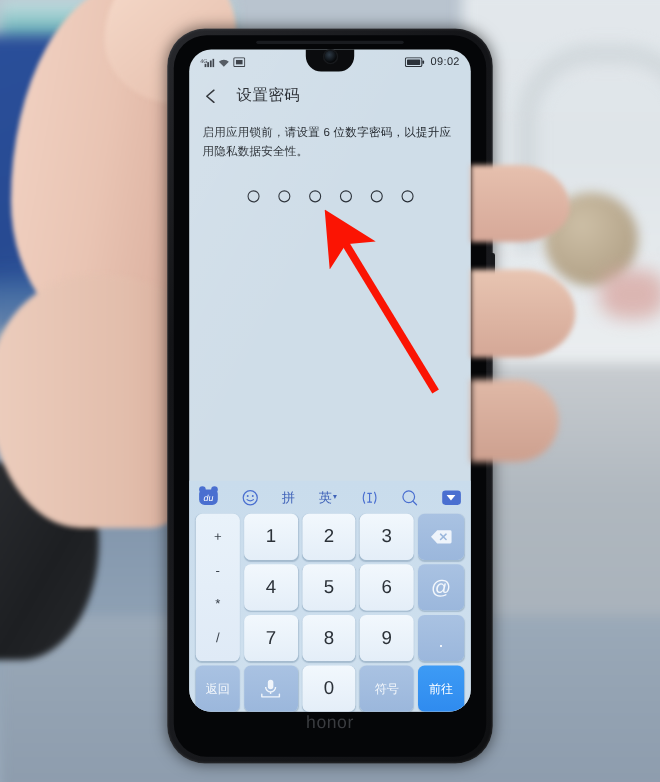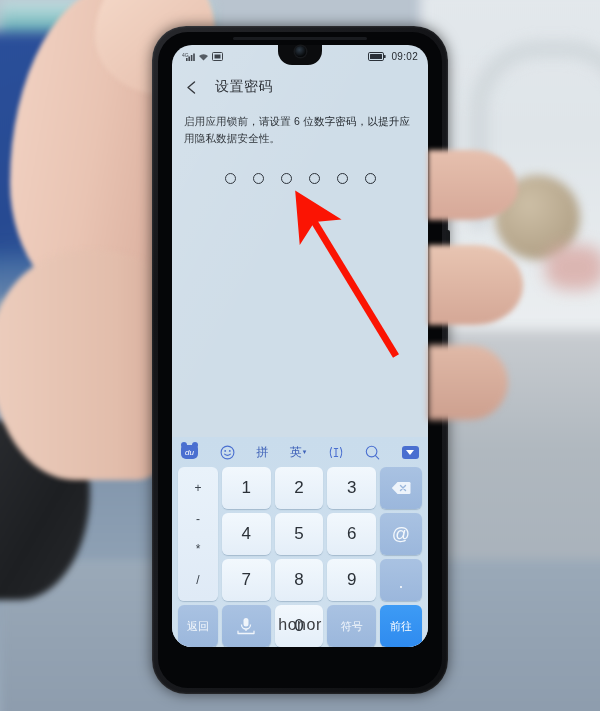--- a/index.html
+++ b/index.html
@@ -75,21 +75,21 @@
     background:#cfdde8;border-radius:20px;overflow:hidden;}
   .notch{position:absolute;left:278px;top:45px;width:44px;height:20px;
     background:#0b0c0e;border-radius:0 0 14px 14px;z-index:6;}
   .cam{position:absolute;left:295px;top:46px;width:11px;height:11px;border-radius:50%;
     background:radial-gradient(circle at 40% 35%,#2e3a46,#06080a 70%);
     box-shadow:0 0 0 1.5px #17191c;z-index:7;}
   .earpiece{position:absolute;left:233px;top:37px;width:134px;height:3px;
     border-radius:2px;background:#1c1e22;z-index:7;opacity:.9;}
   .sidebtn{position:absolute;left:446px;top:230px;width:4px;height:40px;
     background:#17191c;border-radius:0 2px 2px 0;}
-  .honor{position:absolute;left:152px;top:616px;width:296px;text-align:center;
+  .honor{position:absolute;left:152px;top:649px;width:296px;text-align:center;
     font-size:16px;color:#3a3c40;letter-spacing:.5px;
     font-family:"Liberation Sans",sans-serif;z-index:5;}
 
   
   .statusbar{position:absolute;left:0;top:0;width:256px;height:23px;
     display:flex;align-items:center;justify-content:space-between;
     padding:0 10px;box-sizing:border-box;}
   .sb-left,.sb-right{display:flex;align-items:center;gap:3px;}
   .ic{display:inline-block;}
   .ic-sig svg,.ic-wifi svg,.ic-sim svg,.ic-bat svg{display:block;}

